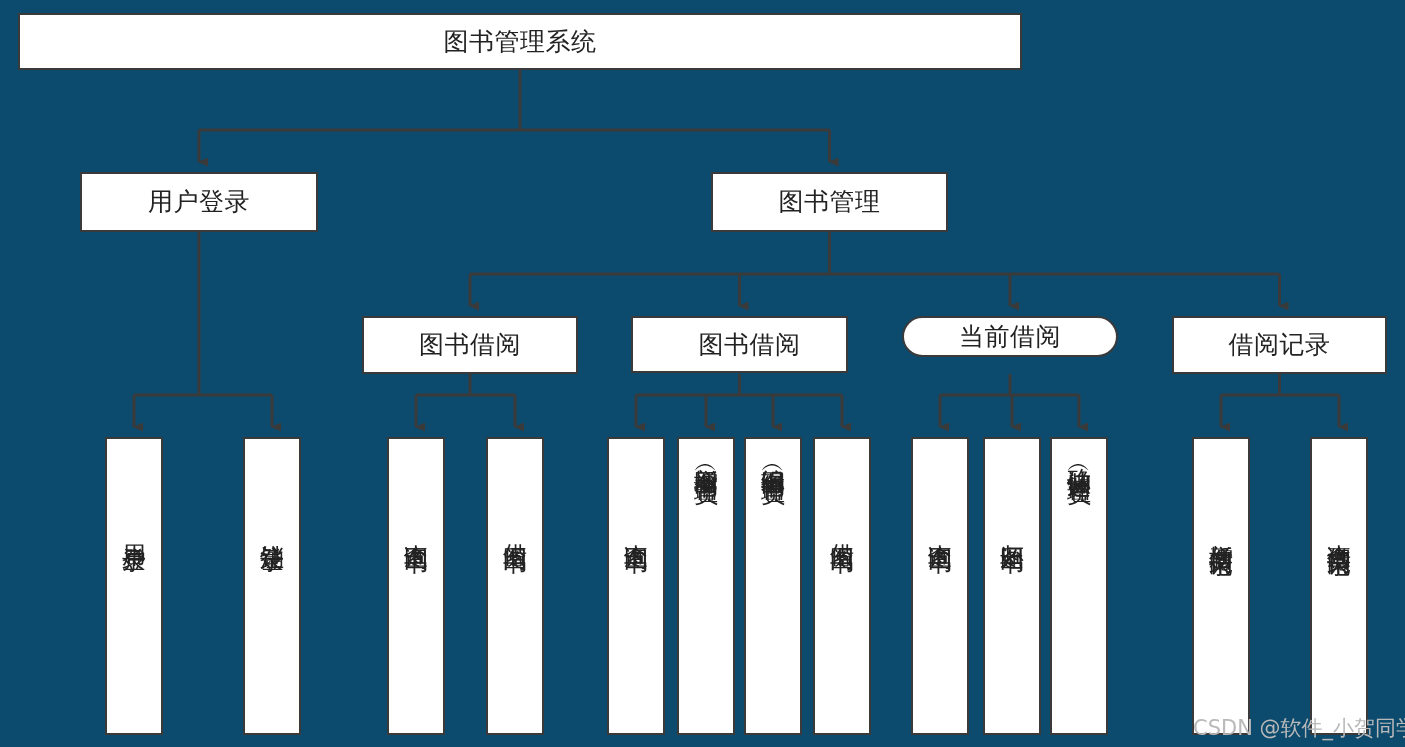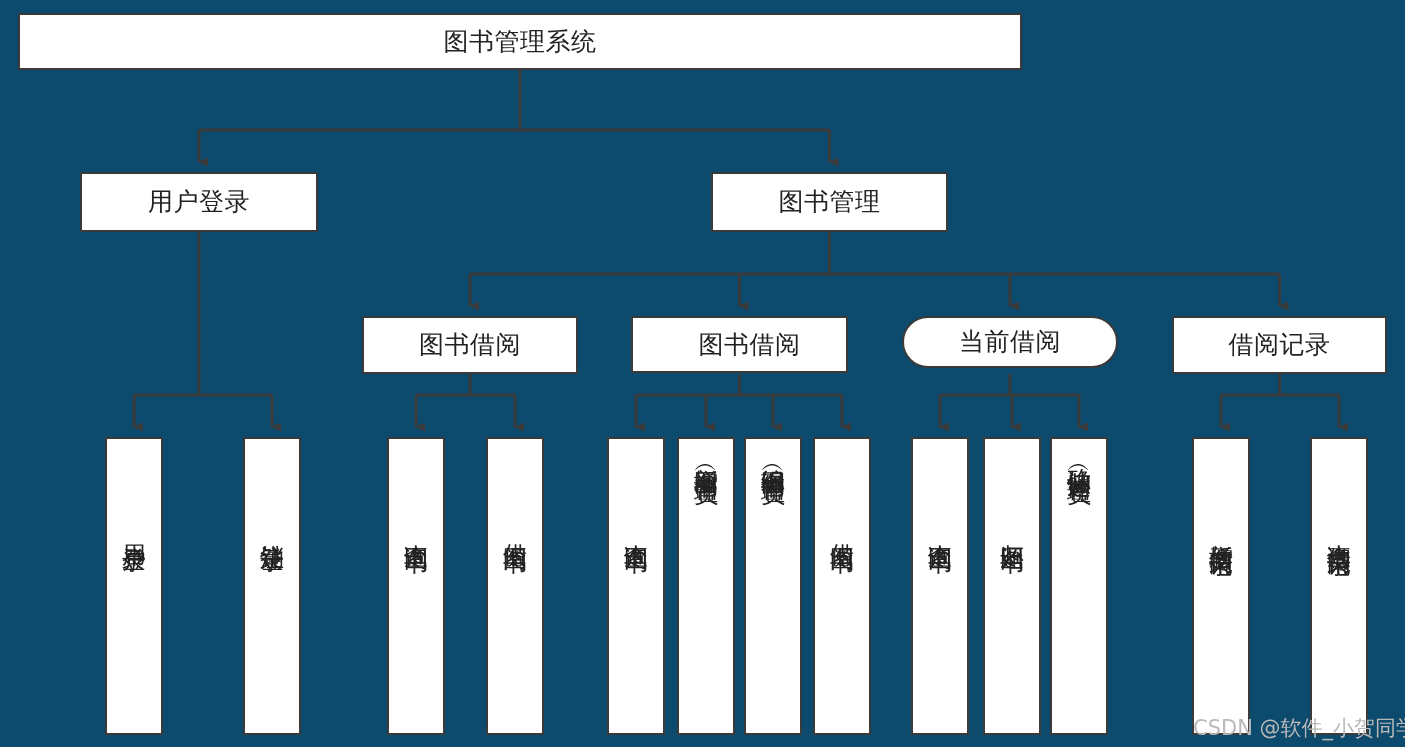--- a/index.html
+++ b/index.html
@@ -131,21 +131,21 @@
       </div>
       <div class="node node-l1" style="left: 711px; top: 172px; width: 237px; height: 60px; font-family: Liberation Serif, serif;">
         <span class="node-label">图书管理</span>
       </div>
       <div class="node node-l2" style="left: 362px; top: 316px; width: 216px; height: 58px;">
         <span class="node-label">图书借阅</span>
       </div>
       <div class="node node-l2" style="left: 631px; top: 316px; width: 217px; height: 57px; padding-left: 20px;">
         <span class="node-label">图书借阅</span>
       </div>
-      <div class="node node-l2" style="left: 902px; top: 316px; width: 216px; height: 52px; border-radius: 28px;">
+      <div class="node node-l2" style="left: 902px; top: 316px; width: 216px; height: 41px; border-radius: 28px;">
         <span class="node-label">当前借阅</span>
       </div>
       <div class="node node-l2" style="left: 1172px; top: 316px; width: 215px; height: 58px;">
         <span class="node-label">借阅记录</span>
       </div>
       <div class="node node-leaf leaf-mid" style="left: 105px; top: 437px; width: 58px; height: 298px;">
         <span class="node-label">用户登录</span>
       </div>
       <div class="node node-leaf leaf-mid" style="left: 243px; top: 437px; width: 58px; height: 298px;">
         <span class="node-label">注销登录</span>

